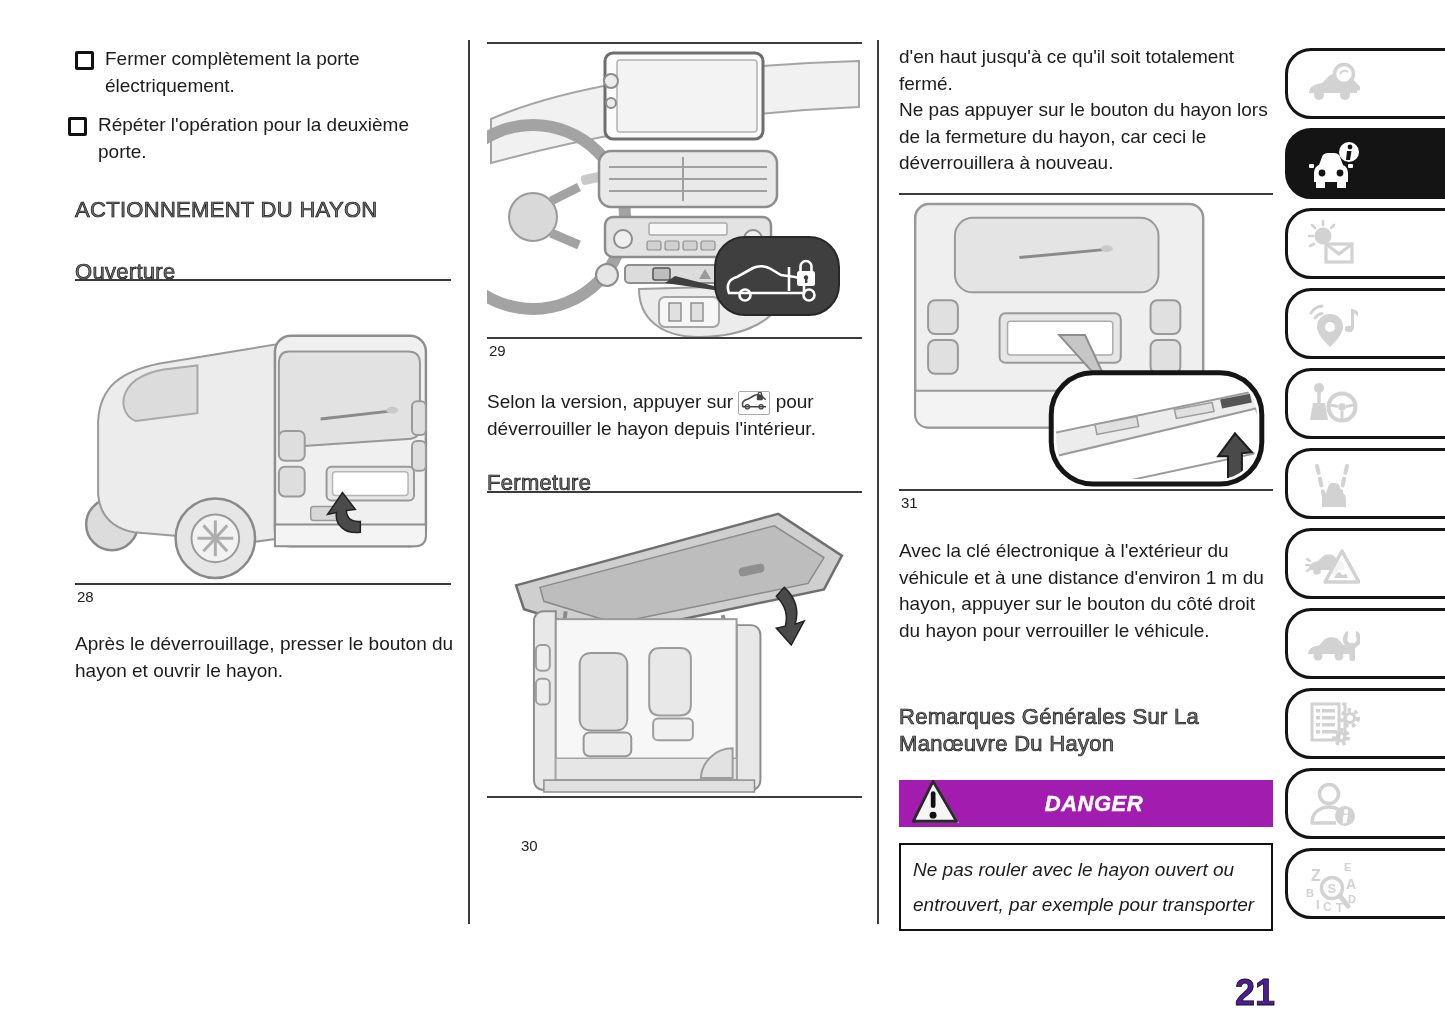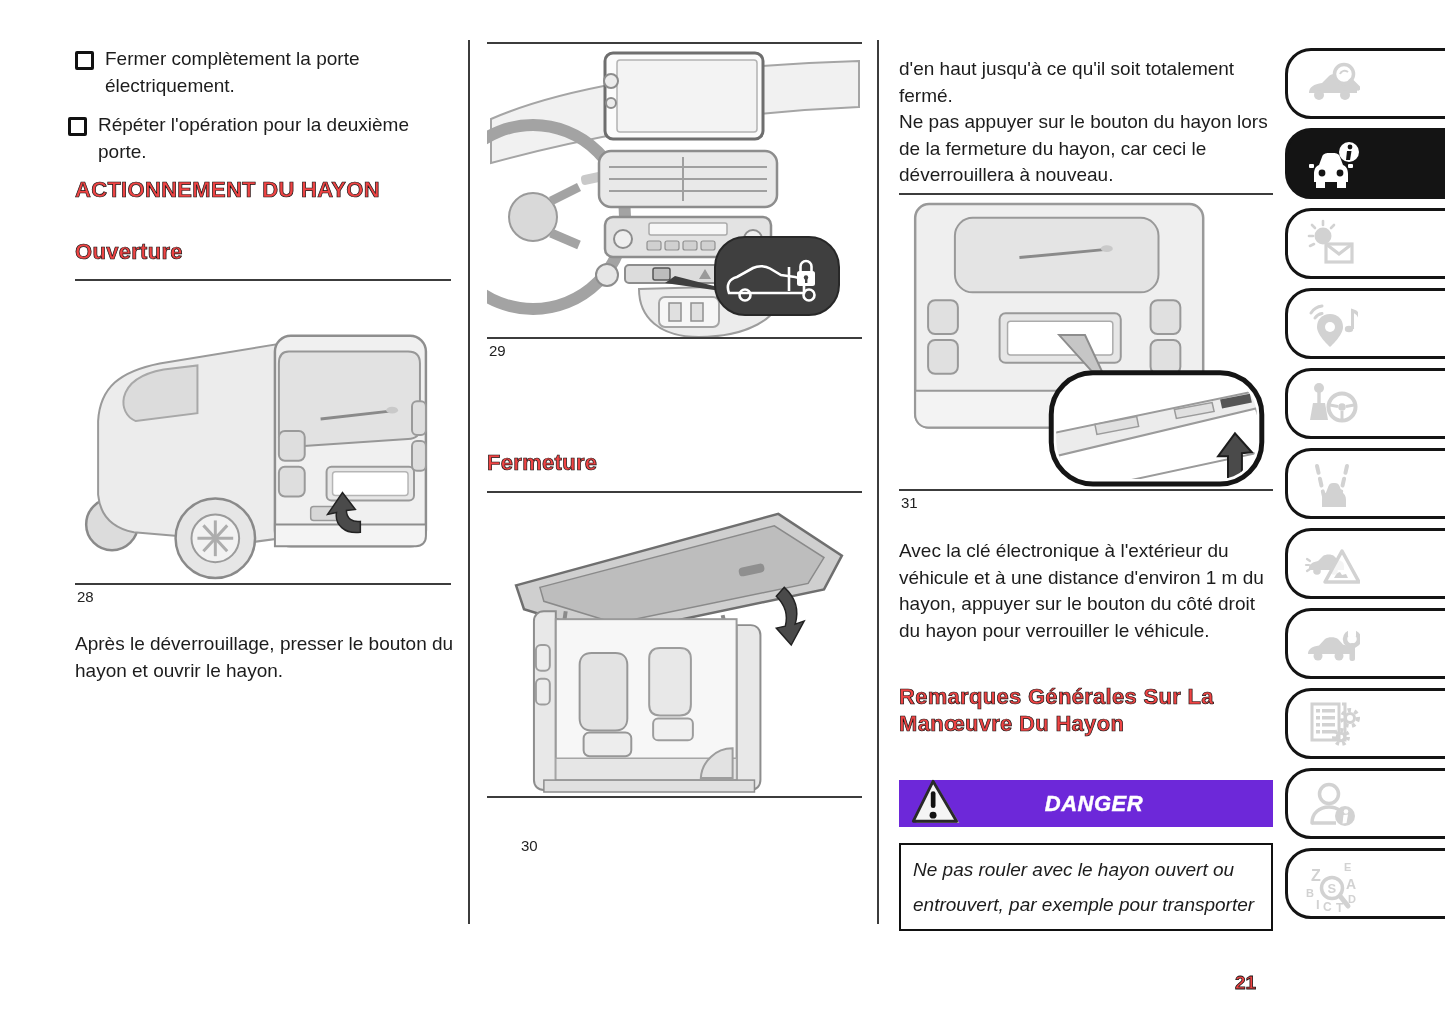--- a/index.html
+++ b/index.html
@@ -3,38 +3,38 @@
 <meta charset="utf-8">
 <style>
   html,body{margin:0;padding:0;background:#fff;}
   .page{position:relative;width:1445px;height:1018px;background:#fff;overflow:hidden;
         font-family:"Liberation Sans",sans-serif;color:#161616;}
   .abs{position:absolute;}
   .body-text{font-size:19px;line-height:26.5px;color:#1c1c1c;}
   .hrule{position:absolute;height:2px;background:#3c3c3c;}
   .vrule{position:absolute;width:2px;background:#3c3c3c;}
   .caption{font-size:15px;color:#222;}
-  .xbold{font-weight:bold;-webkit-text-stroke:0.7px #111;letter-spacing:.3px;color:#ef4444;}
+  .xbold{font-weight:normal;-webkit-text-stroke:0.7px #111;letter-spacing:.3px;color:#737373;margin-top:20px;}
   .h-section{font-size:22px;line-height:27px;}
   .h-sub{font-size:22px;line-height:26px;}
   .check-item{position:absolute;display:flex;gap:11px;width:392px;}
   .checkbox{flex:0 0 auto;width:13px;height:13px;border:3px solid #111;border-radius:2px;margin-top:5px;}
   .inline-icon{display:inline-block;vertical-align:-3px;width:30px;height:22px;border:1.5px solid #aaa;
                border-radius:2px;background:#fff;}
   .figure{position:absolute;background:#fff;}
-  .danger-banner{position:absolute;background:#6d28d9;display:flex;align-items:center;}
+  .danger-banner{position:absolute;background:#a21caf;display:flex;align-items:center;}
   .danger-label{flex:1;text-align:center;color:#fff;font-weight:bold;font-style:italic;
                 font-size:22px;letter-spacing:.5px;-webkit-text-stroke:.4px #fff;}
   .warn-box{position:absolute;border:2.5px solid #111;padding:7px 12px;font-style:italic;
             font-size:19px;line-height:35px;color:#1c1c1c;}
   .tab{position:absolute;left:1285px;width:185px;height:71px;background:#fff;border:3.5px solid #141414;
        border-radius:26px;box-sizing:border-box;}
   .tab.active{background:#141414;}
   .tab .tab-icon{position:absolute;left:16px;top:6px;width:56px;height:56px;}
-  .page-number{position:absolute;font-size:19px;font-weight:bold;-webkit-text-stroke:.8px #111;color:#ef4444;}
+  .page-number{position:absolute;font-size:36px;font-weight:bold;-webkit-text-stroke:.8px #111;color:#4c1d95;}
 </style>
 </head>
 <body>
 
 <div class="page">
 
   <div class="check-item" style="left:75px;top:46px;">
     <span class="checkbox"></span>
     <span class="body-text">Fermer complètement la porte électriquement.</span>
   </div>
@@ -134,20 +134,31 @@
       <rect x="310" y="226" width="18" height="15" rx="2.5" fill="#ffffff"></rect>
       <path d="M313.5 226 v-4.5 a5.5 5.5 0 0 1 11 0 V226" fill="none" stroke="#ffffff" stroke-width="2.6"></path>
       <circle cx="319" cy="232.5" r="2.2" fill="#3f3f3f"></circle>
       <rect x="318" y="233" width="2.4" height="5" fill="#3f3f3f"></rect>
     </svg>
   </div>
 
   <div class="hrule" style="left:487px;top:337px;width:375px;"></div>
   <div class="abs caption" style="left:489px;top:342px;">29</div>
 
+  <div class="abs body-text" style="left:487px;top:389px;width:392px;">
+    <span>Selon la version, appuyer sur</span>
+    <span class="inline-icon"><svg width="27" height="19" viewBox="0 0 30 22">
+      <path d="M4 17 c-2 -5 1 -8 6 -9 l7 -4 c3 -1.5 7 -1 9 1 l3 3 4 1 c2 .5 3 2 3 4 v4 z" fill="none" stroke="#444" stroke-width="1.8"></path>
+      <circle cx="9" cy="17" r="2.5" fill="none" stroke="#444" stroke-width="1.5"></circle>
+      <circle cx="25" cy="17" r="2.5" fill="none" stroke="#444" stroke-width="1.5"></circle>
+      <rect x="20" y="3.5" width="7" height="6" rx="1" fill="#444"></rect>
+      <path d="M21.5 3.5 v-1 a2 2 0 0 1 4 0 v1" fill="none" stroke="#444" stroke-width="1.5"></path>
+    </svg></span>
+    <span>pour déverrouiller le hayon depuis l'intérieur.</span>
+  </div>
 
   <div class="abs xbold h-sub" style="left:487px;top:450px;">Fermeture</div>
 
   <div class="hrule" style="left:487px;top:491px;width:375px;"></div>
 
   <div class="figure" style="left:487px;top:494px;width:375px;height:300px;">
     <svg width="375" height="300" viewBox="0 0 375 302">
       <path d="M28 92 L292 20 L356 62 L338 96 L120 142 L36 116 Z" fill="#cfcfcf" stroke="#6f6f6f" stroke-width="2.5"></path>
       <path d="M52 94 L288 32 L338 64 L322 90 L128 130 L56 108 Z" fill="#bdbdbd" stroke="#8a8a8a" stroke-width="1.5"></path>
       <rect x="252" y="72" width="26" height="9" rx="4" transform="rotate(-12 265 76)" fill="#8f8f8f"></rect>
@@ -168,21 +179,21 @@
       <path d="M298 94 c11 10 15 23 11 37 l9 -3 -13 24 -15 -17 9 -2 c3 -11 0 -21 -9 -30 z" fill="#4a4a4a" stroke="#222" stroke-width="1.5"></path>
     </svg>
   </div>
 
   <div class="hrule" style="left:487px;top:796px;width:375px;"></div>
   <div class="abs caption" style="left:489px;top:837px;margin-left:32px;">30</div>
 
 
   <div class="vrule" style="left:877px;top:40px;height:884px;"></div>
 
-  <div class="abs body-text" style="left:899px;top:44px;width:382px;margin-top:12px;">
+  <div class="abs body-text" style="left:899px;top:44px;width:382px;">
     <div>d'en haut jusqu'à ce qu'il soit totalement fermé.</div>
     <div>Ne pas appuyer sur le bouton du hayon lors de la fermeture du hayon, car ceci le déverrouillera à nouveau.</div>
   </div>
 
   <div class="hrule" style="left:899px;top:193px;width:374px;"></div>
 
   <div class="figure" style="left:899px;top:196px;width:374px;height:291px;">
     <svg width="374" height="291" viewBox="0 0 374 293">
       <defs>
           <clipPath id="c31">

